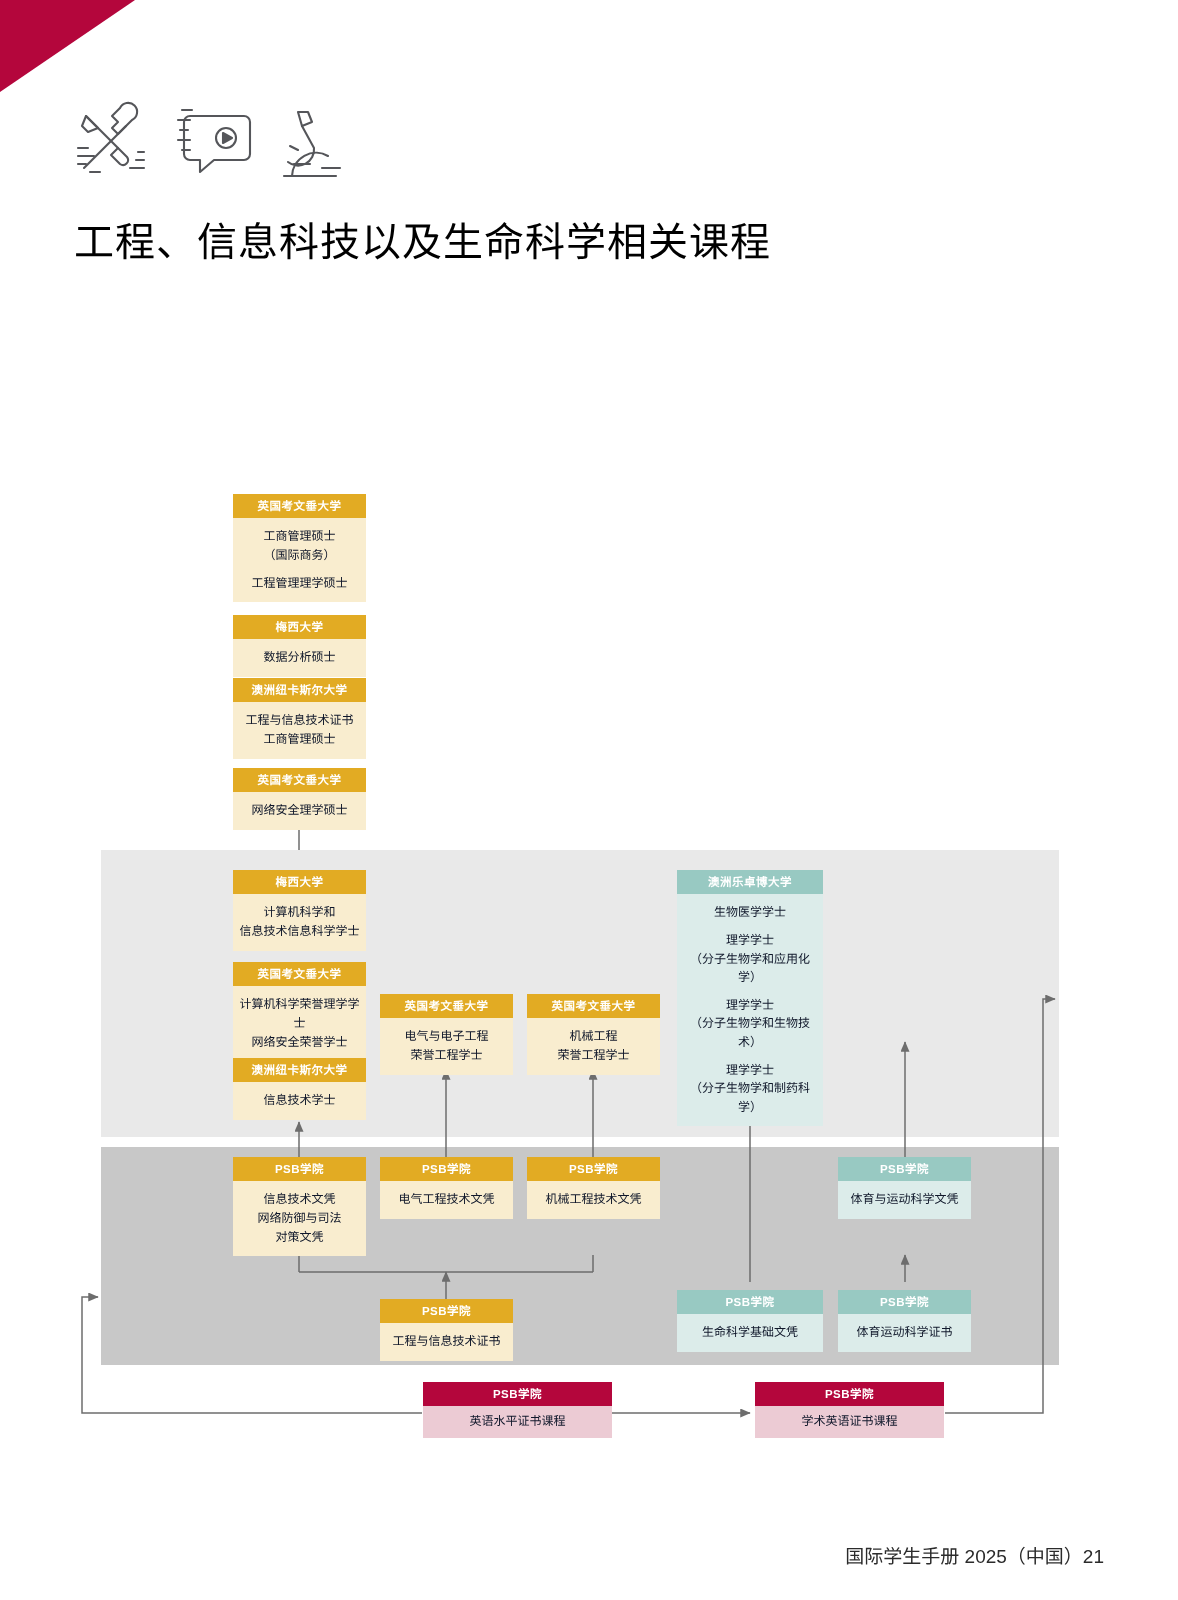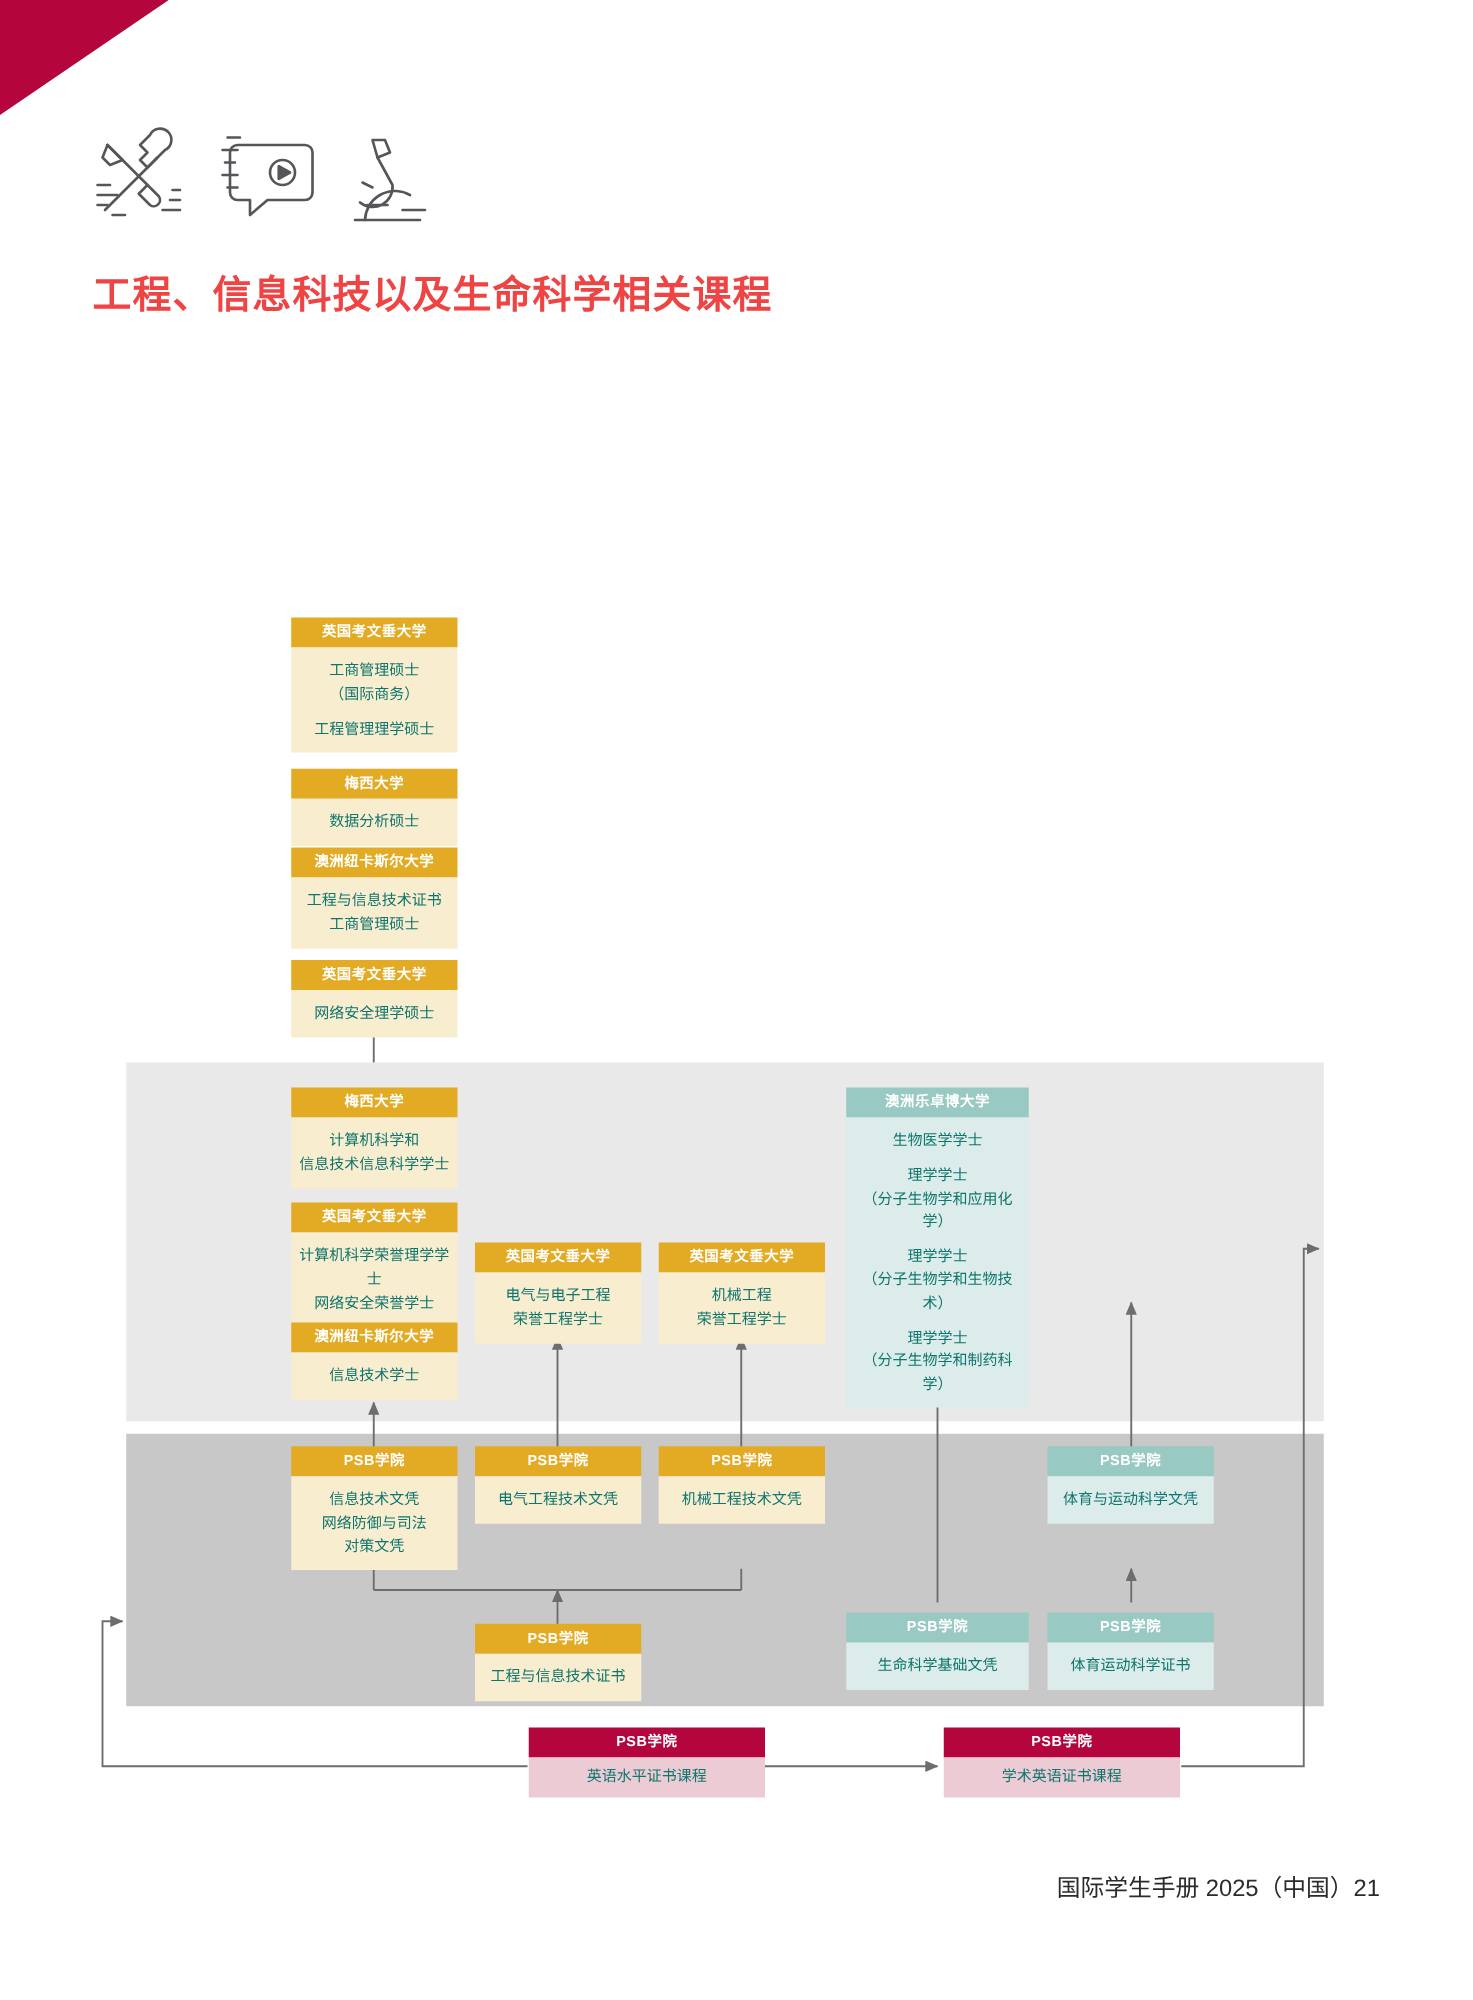--- a/index.html
+++ b/index.html
@@ -34,24 +34,24 @@
     top: 100px;
     width: 280px;
     height: 82px;
   }
 
   
   .page-heading {
     position: absolute;
     left: 74px;
     top: 210px;
-    font-size: 31px;
-    font-weight: bold;
+    font-size: 40px;
+    font-weight: normal;
     letter-spacing: 1px;
-    color: #ef4444;
+    color: #000000;
     white-space: nowrap;
   }
 
   
   .diagram {
     position: absolute;
     left: 0;
     top: 0;
     width: 1178px;
     height: 1600px;
@@ -73,21 +73,21 @@
     font-size: 11.5px;
     font-weight: bold;
     letter-spacing: .5px;
     color: #ffffff;
     padding: 5px 4px 5px;
     line-height: 1.25;
   }
   .node .node-body {
     font-size: 12px;
     line-height: 1.55;
-    color: #0f766e;
+    color: #0f172a;
     padding: 9px 6px 10px;
   }
   .node .node-body .line { display: block; }
   .node .node-body .gap { display: block; height: 9px; }
 
   
   .theme-gold .node-head { background: #e2ab23; }
   .theme-gold .node-body { background: #f9edcf; }
 
   
@@ -103,21 +103,21 @@
     position: absolute;
     left: 0; top: 0;
     width: 1178px; height: 1600px;
     pointer-events: none;
   }
 
   
   .footer {
     position: absolute;
     right: 74px;
-    top: 1495px;
+    top: 1541px;
     font-size: 19px;
     color: #2b2b2b;
     white-space: nowrap;
   }
 </style>
 </head>
 <body>
 
 <div class="corner-wedge"></div>
 

